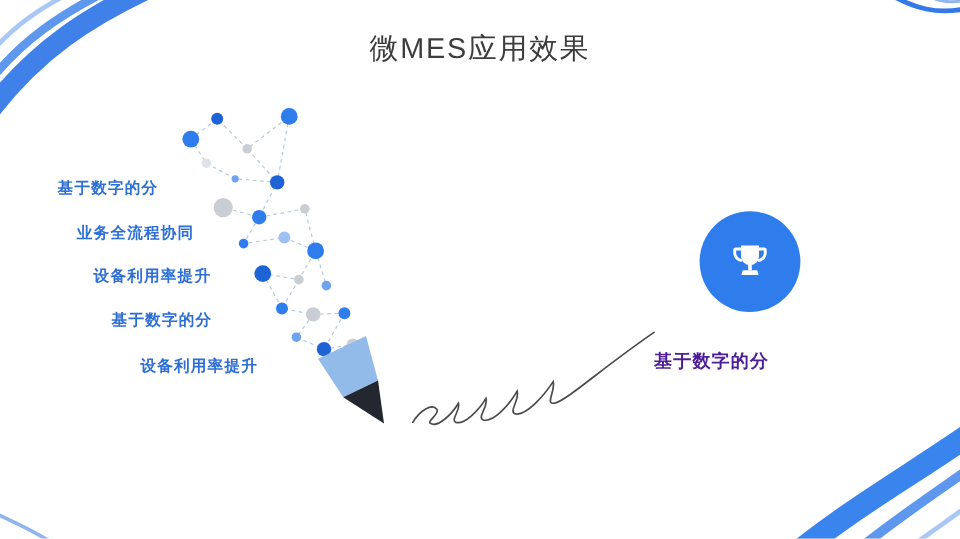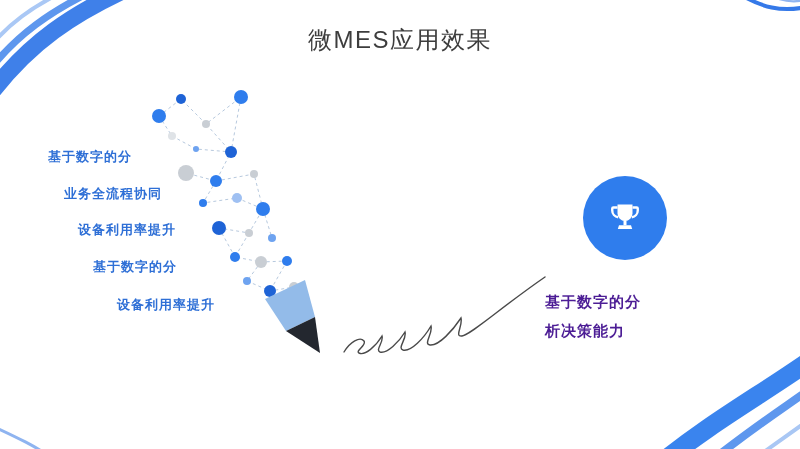--- a/index.html
+++ b/index.html
@@ -121,16 +121,15 @@
       <path d="M7 3h10v6a5 5 0 0 1-10 0V3z" fill="#ffffff"></path>
       <path d="M7 5H4.2a.7.7 0 0 0-.7.7V7a4.5 4.5 0 0 0 4 4.47" fill="none" stroke="#ffffff" stroke-width="1.6"></path>
       <path d="M17 5h2.8a.7.7 0 0 1 .7.7V7a4.5 4.5 0 0 1-4 4.47" fill="none" stroke="#ffffff" stroke-width="1.6"></path>
       <rect x="11" y="13.6" width="2" height="3.2" fill="#ffffff"></rect>
       <path d="M8 16.8h8l.8 2.6H7.2z" fill="#ffffff"></path>
     </svg>
   </div>
 
   <div class="result-text">
     <div>基于数字的分</div>
-    <div>析决策能力</div>
   </div>
 
 </div>
 
 </body></html>

